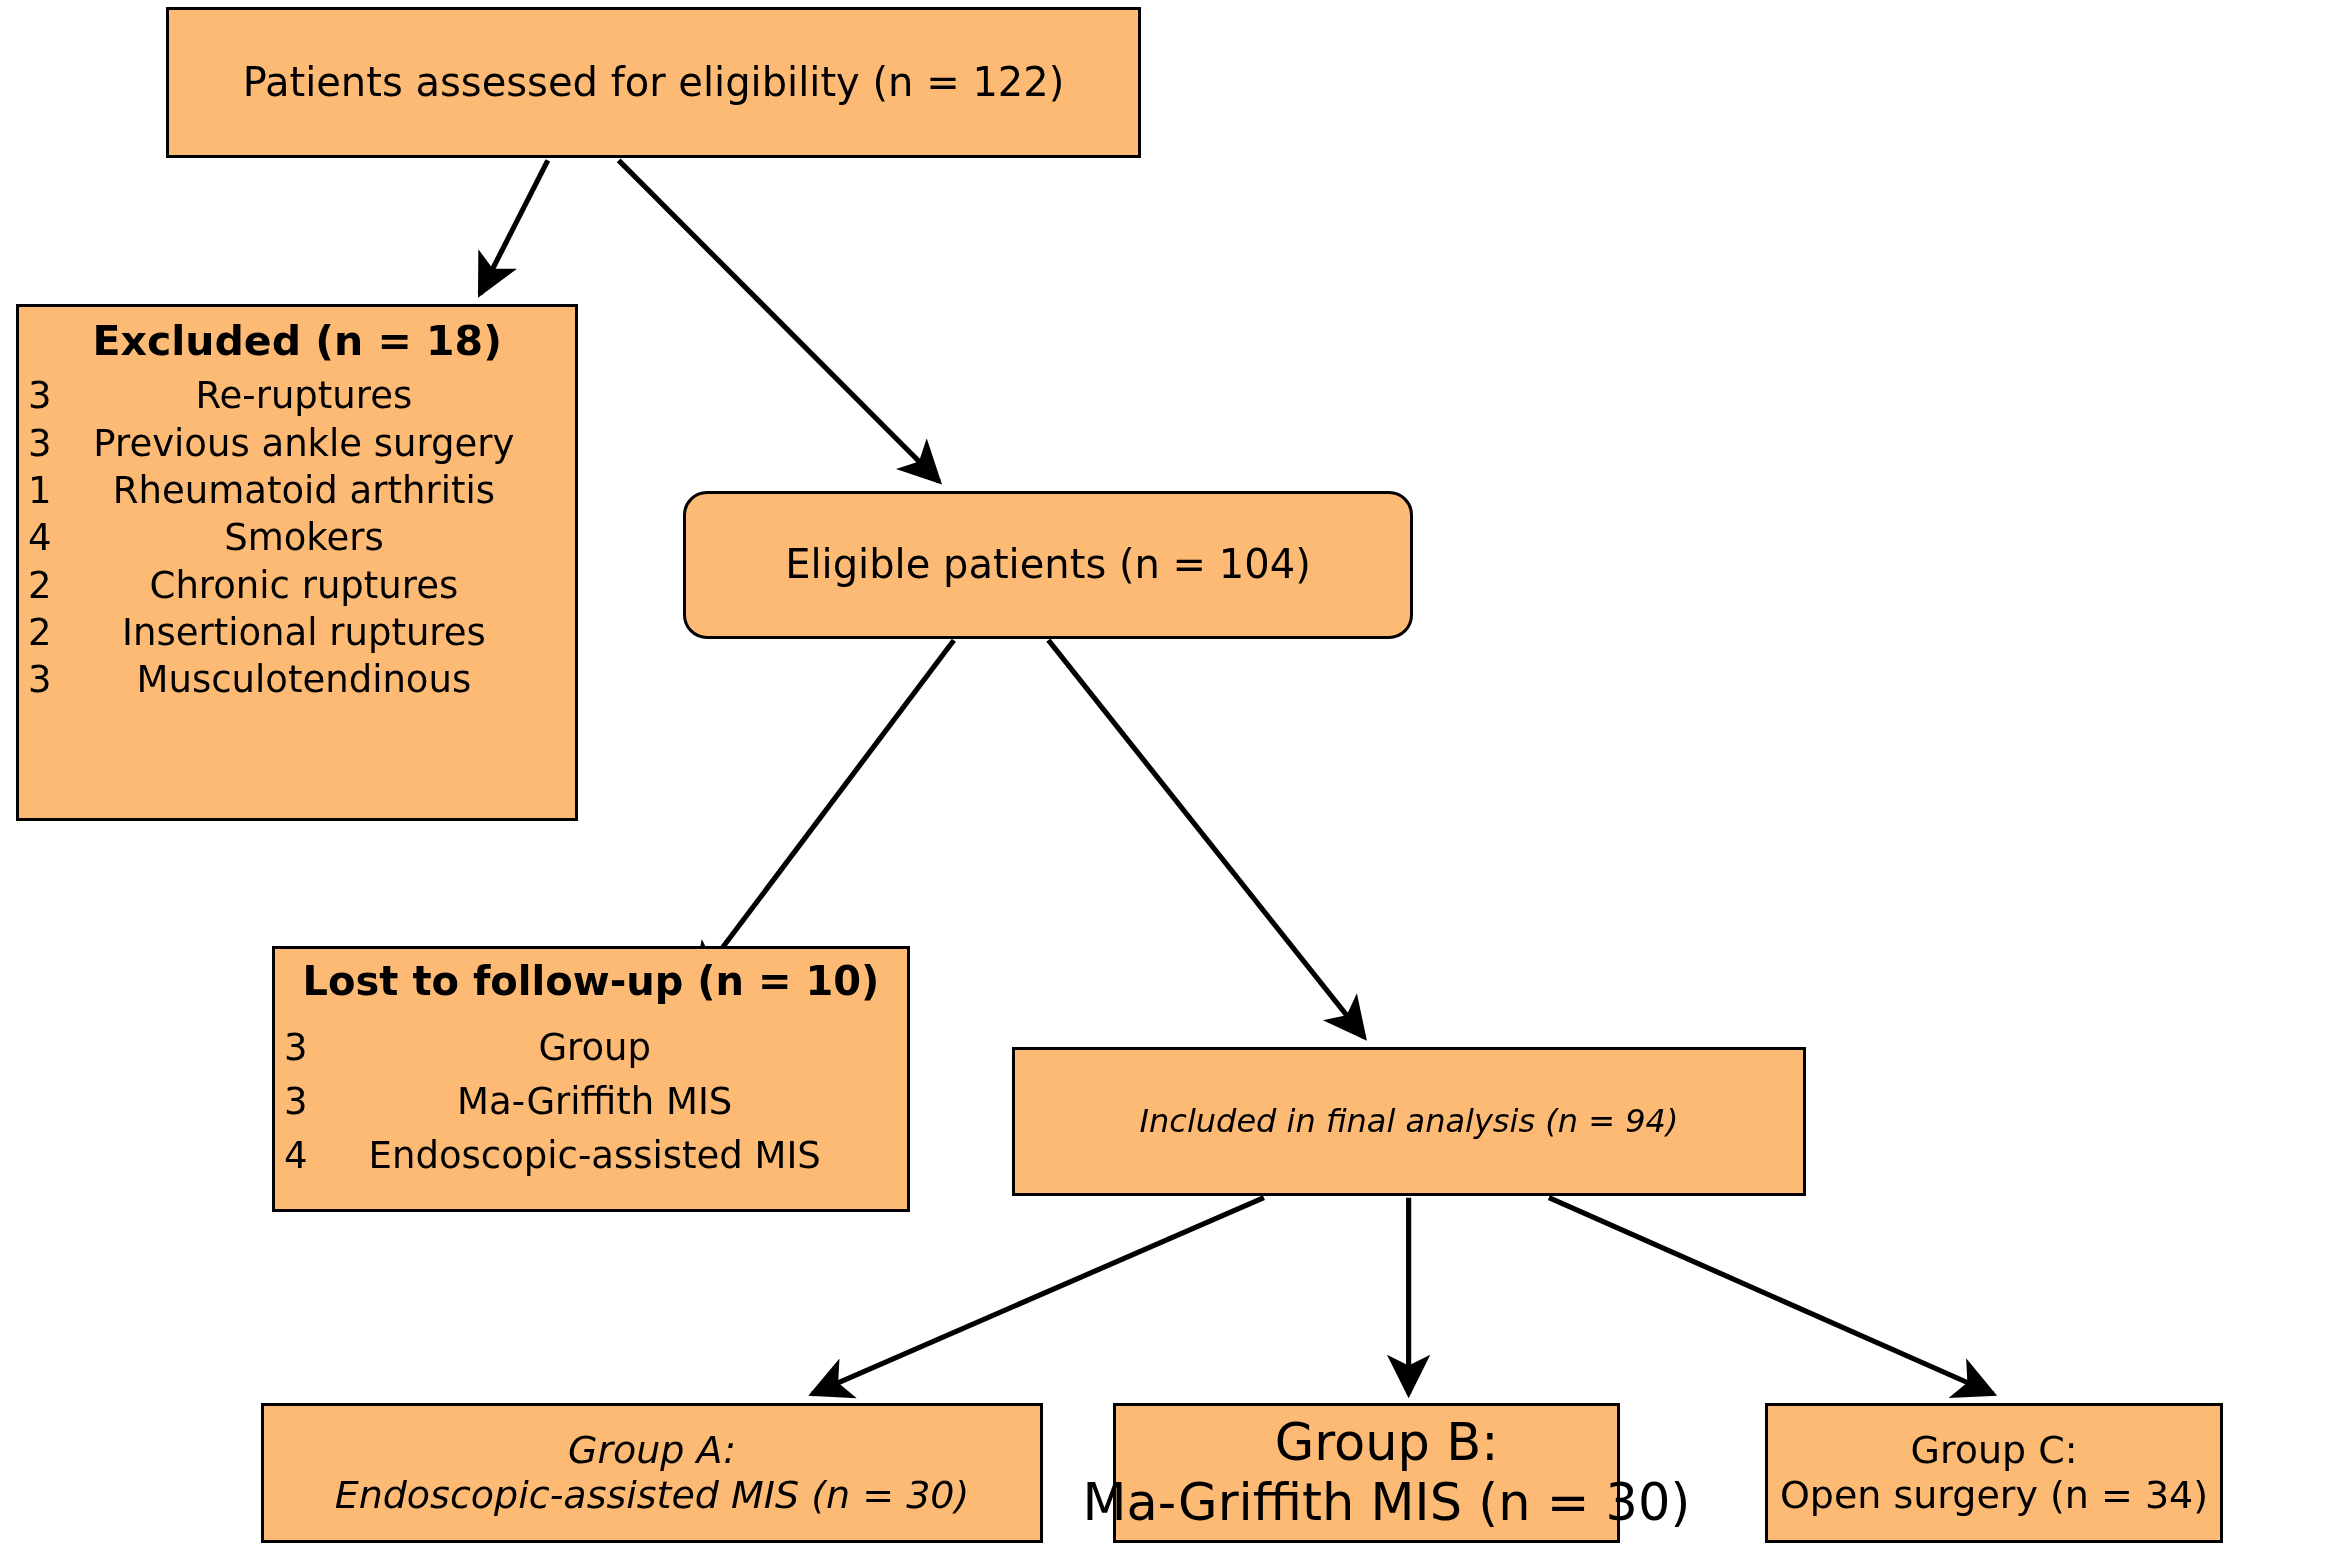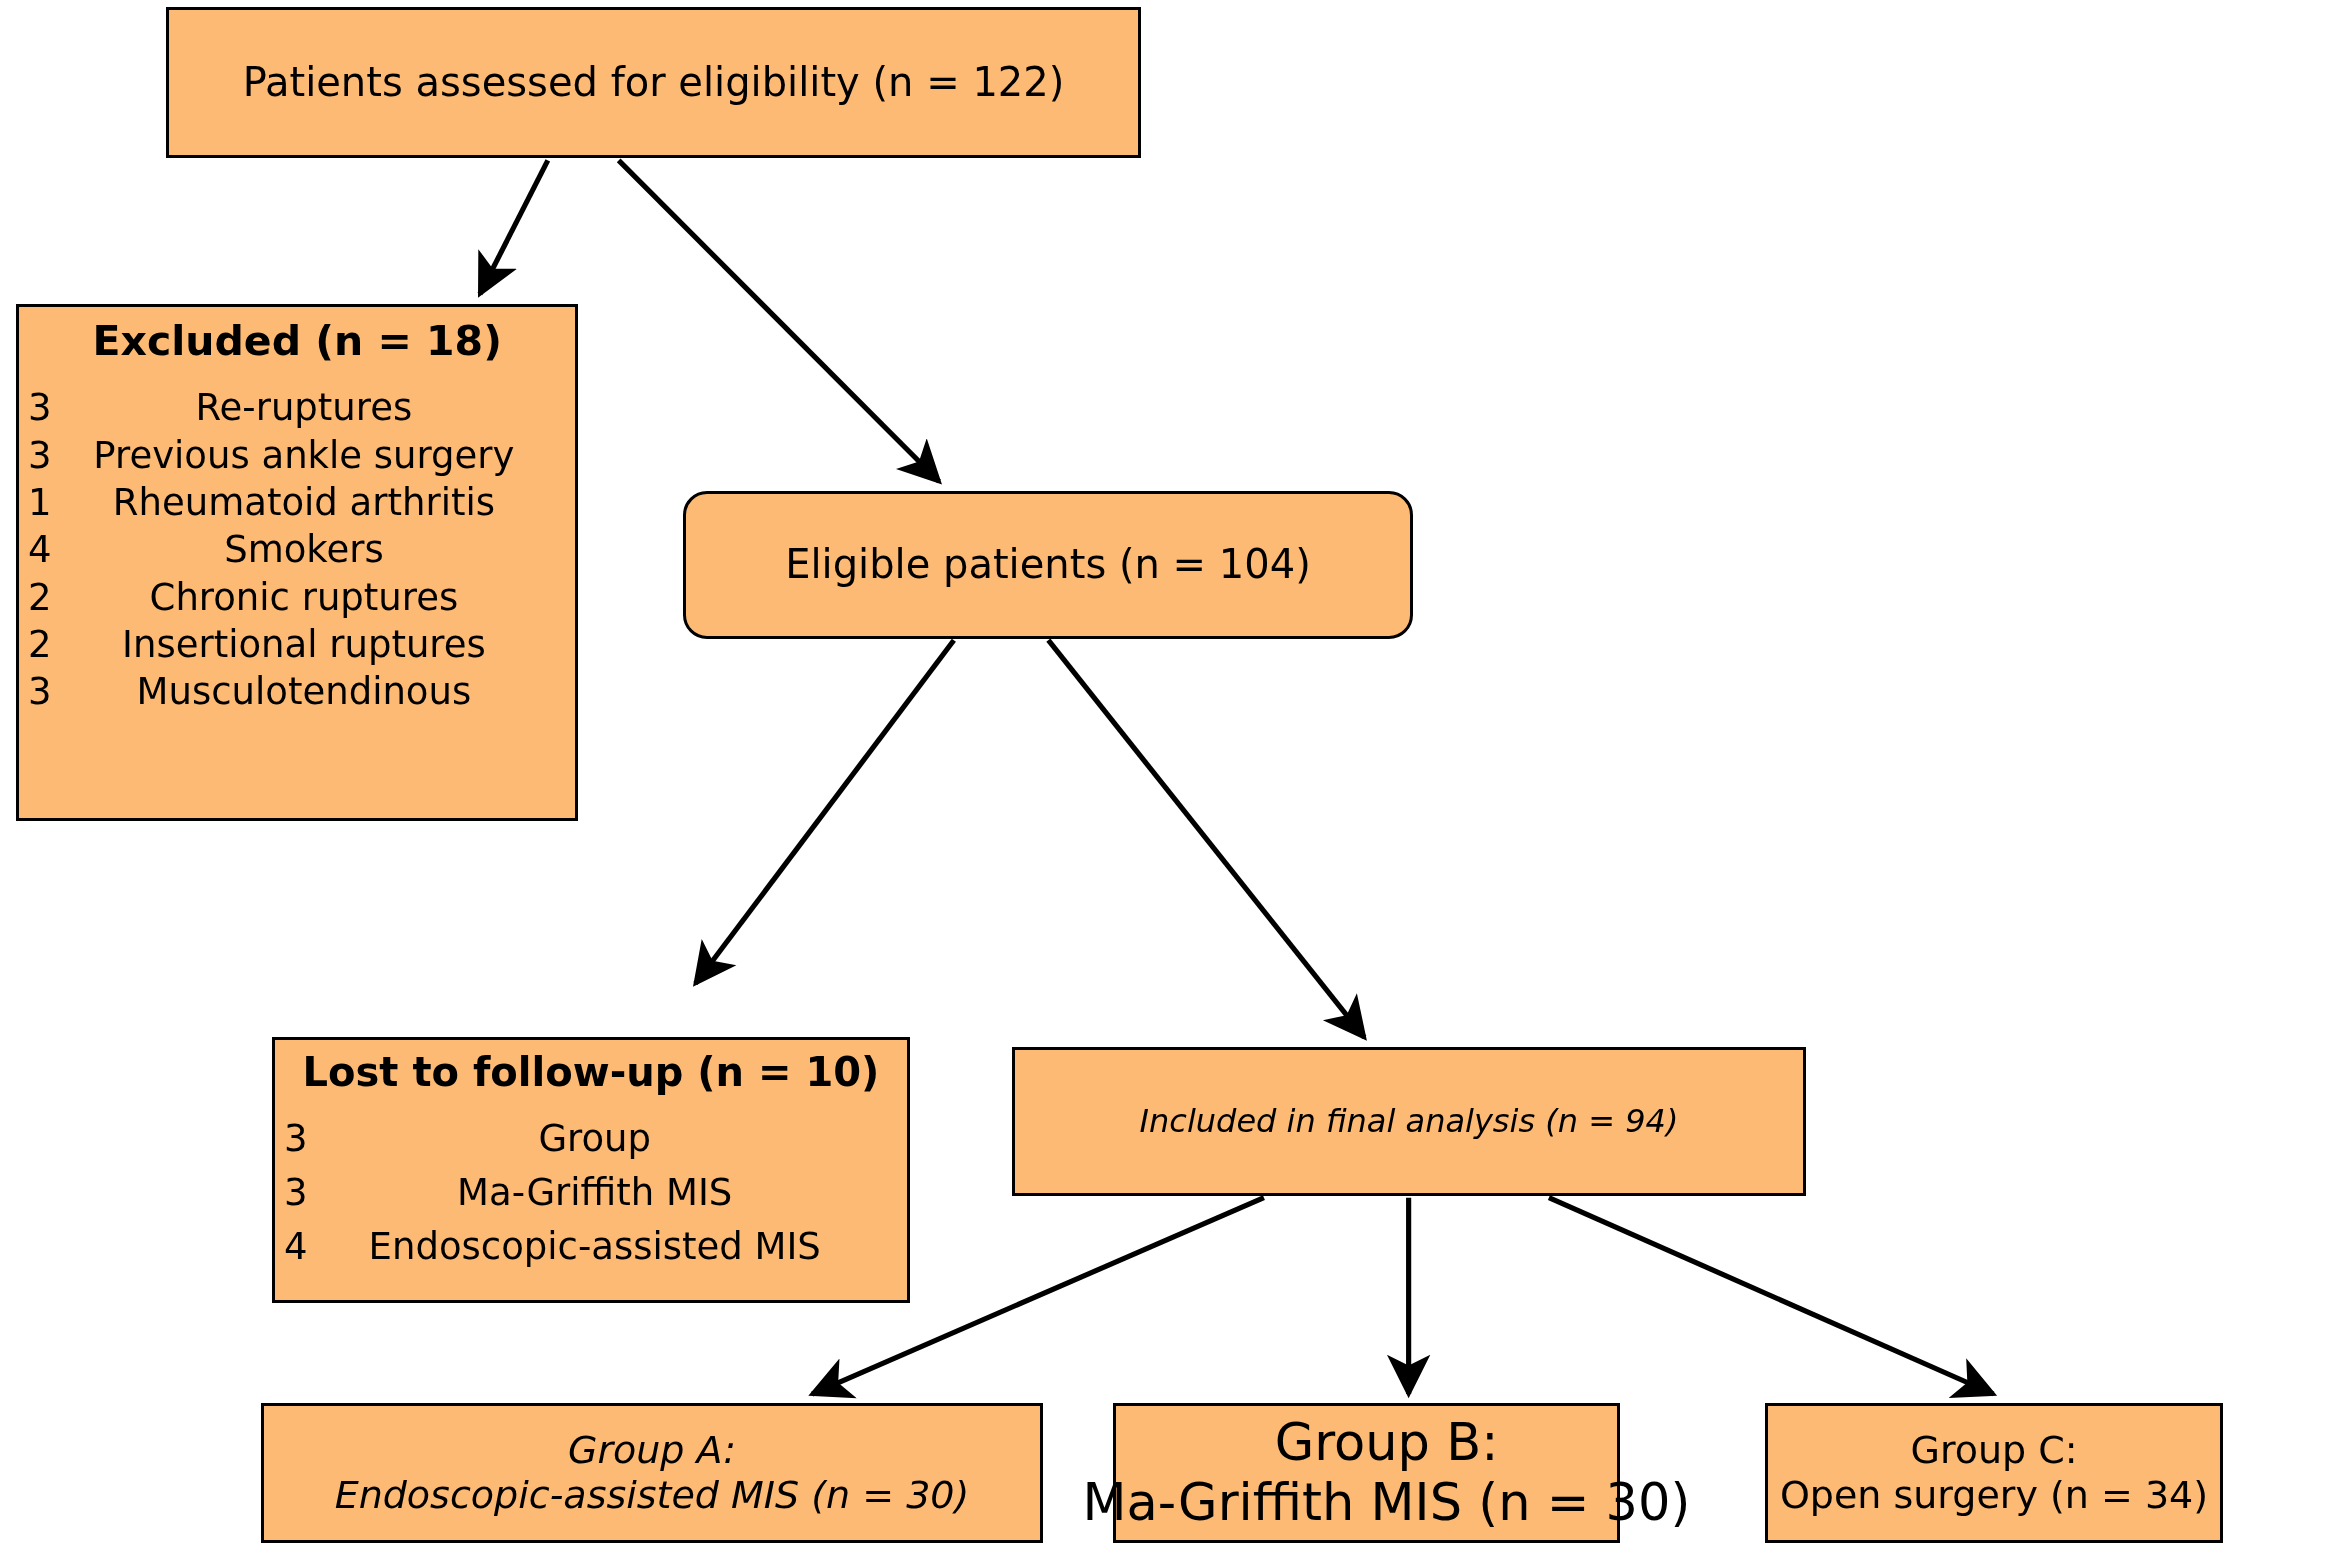--- a/index.html
+++ b/index.html
@@ -22,36 +22,36 @@
   }
   .node .line{display:block;white-space:nowrap;}
 
   
   #node-assessed{left:166px;top:7.4px;width:975px;height:151px;font-size:40px;}
   #node-eligible{left:683px;top:491px;width:730px;height:148px;font-size:40px;border-radius:24px;}
   #node-included{left:1012px;top:1047px;width:794px;height:149px;font-size:32px;font-style:italic;}
 
   #node-excluded{left:16.2px;top:304px;width:562px;height:517px;font-size:37px;
                  justify-content:flex-start;padding-top:10.3px;}
-  #node-lost{left:272px;top:1037px;width:638px;height:266px;font-size:37px;
+  #node-lost{left:272px;top:946px;width:638px;height:266px;font-size:37px;
              justify-content:flex-start;padding-top:8.9px;}
 
   #node-group-a{left:261px;top:1403px;width:782px;height:140px;font-size:38px;font-style:italic;}
   #node-group-b{left:1113px;top:1403px;width:507px;height:140px;font-size:51px;padding-left:40px;}
   #node-group-c{left:1765px;top:1403px;width:458px;height:140px;font-size:38px;}
 
   
   .list-title{font-weight:bold;text-align:center;width:100%;white-space:nowrap;
               margin-bottom:4.4px;}
   .list-rows{width:100%;display:flex;flex-direction:column;}
   .list-row{display:flex;align-items:baseline;width:100%;white-space:nowrap;}
   .list-row .cnt{flex:0 0 auto;padding-left:8.9px;text-align:left;}
   .list-row .lbl{flex:1 1 auto;text-align:center;padding-right:19px;}
 
-  #node-excluded .list-title{font-size:41px;margin-bottom:17px;}
+  #node-excluded .list-title{font-size:41px;margin-bottom:5px;}
   #node-excluded .list-row{margin-top:3.7px;}
   #node-lost .list-title{font-size:40px;margin-bottom:10.3px;}
   #node-lost .list-row{margin-top:10.3px;}
   #node-lost .list-row .lbl{padding-right:25px;}
 </style>
 </head>
 <body>
 
 <div id="stage">
 

